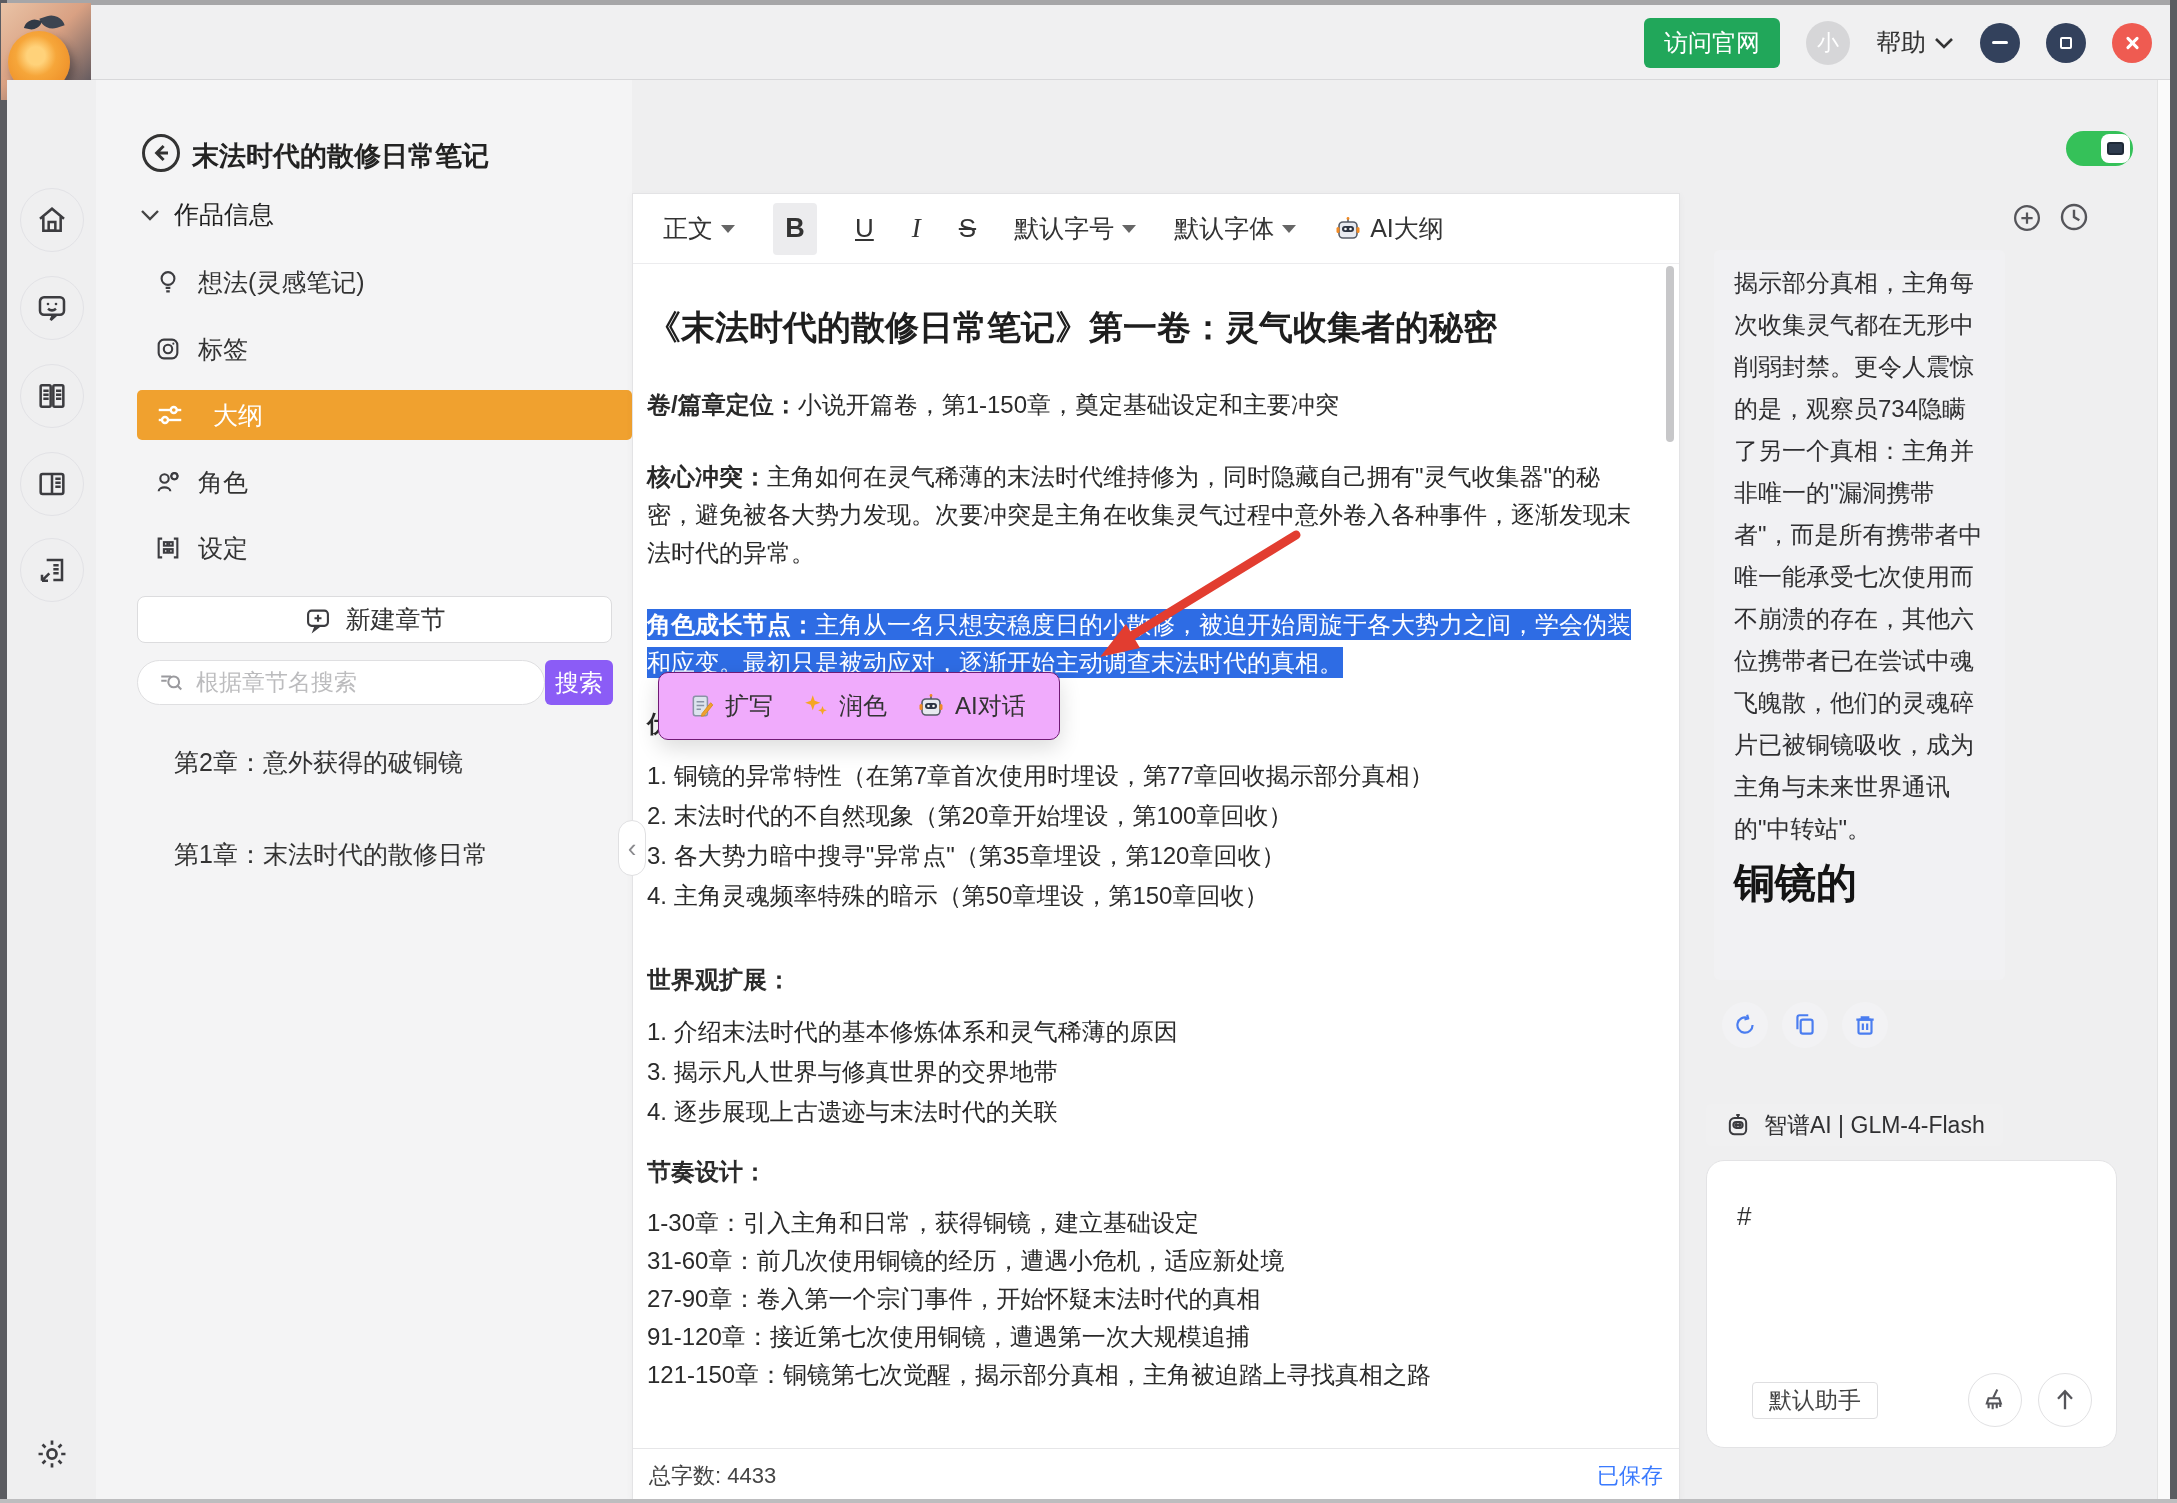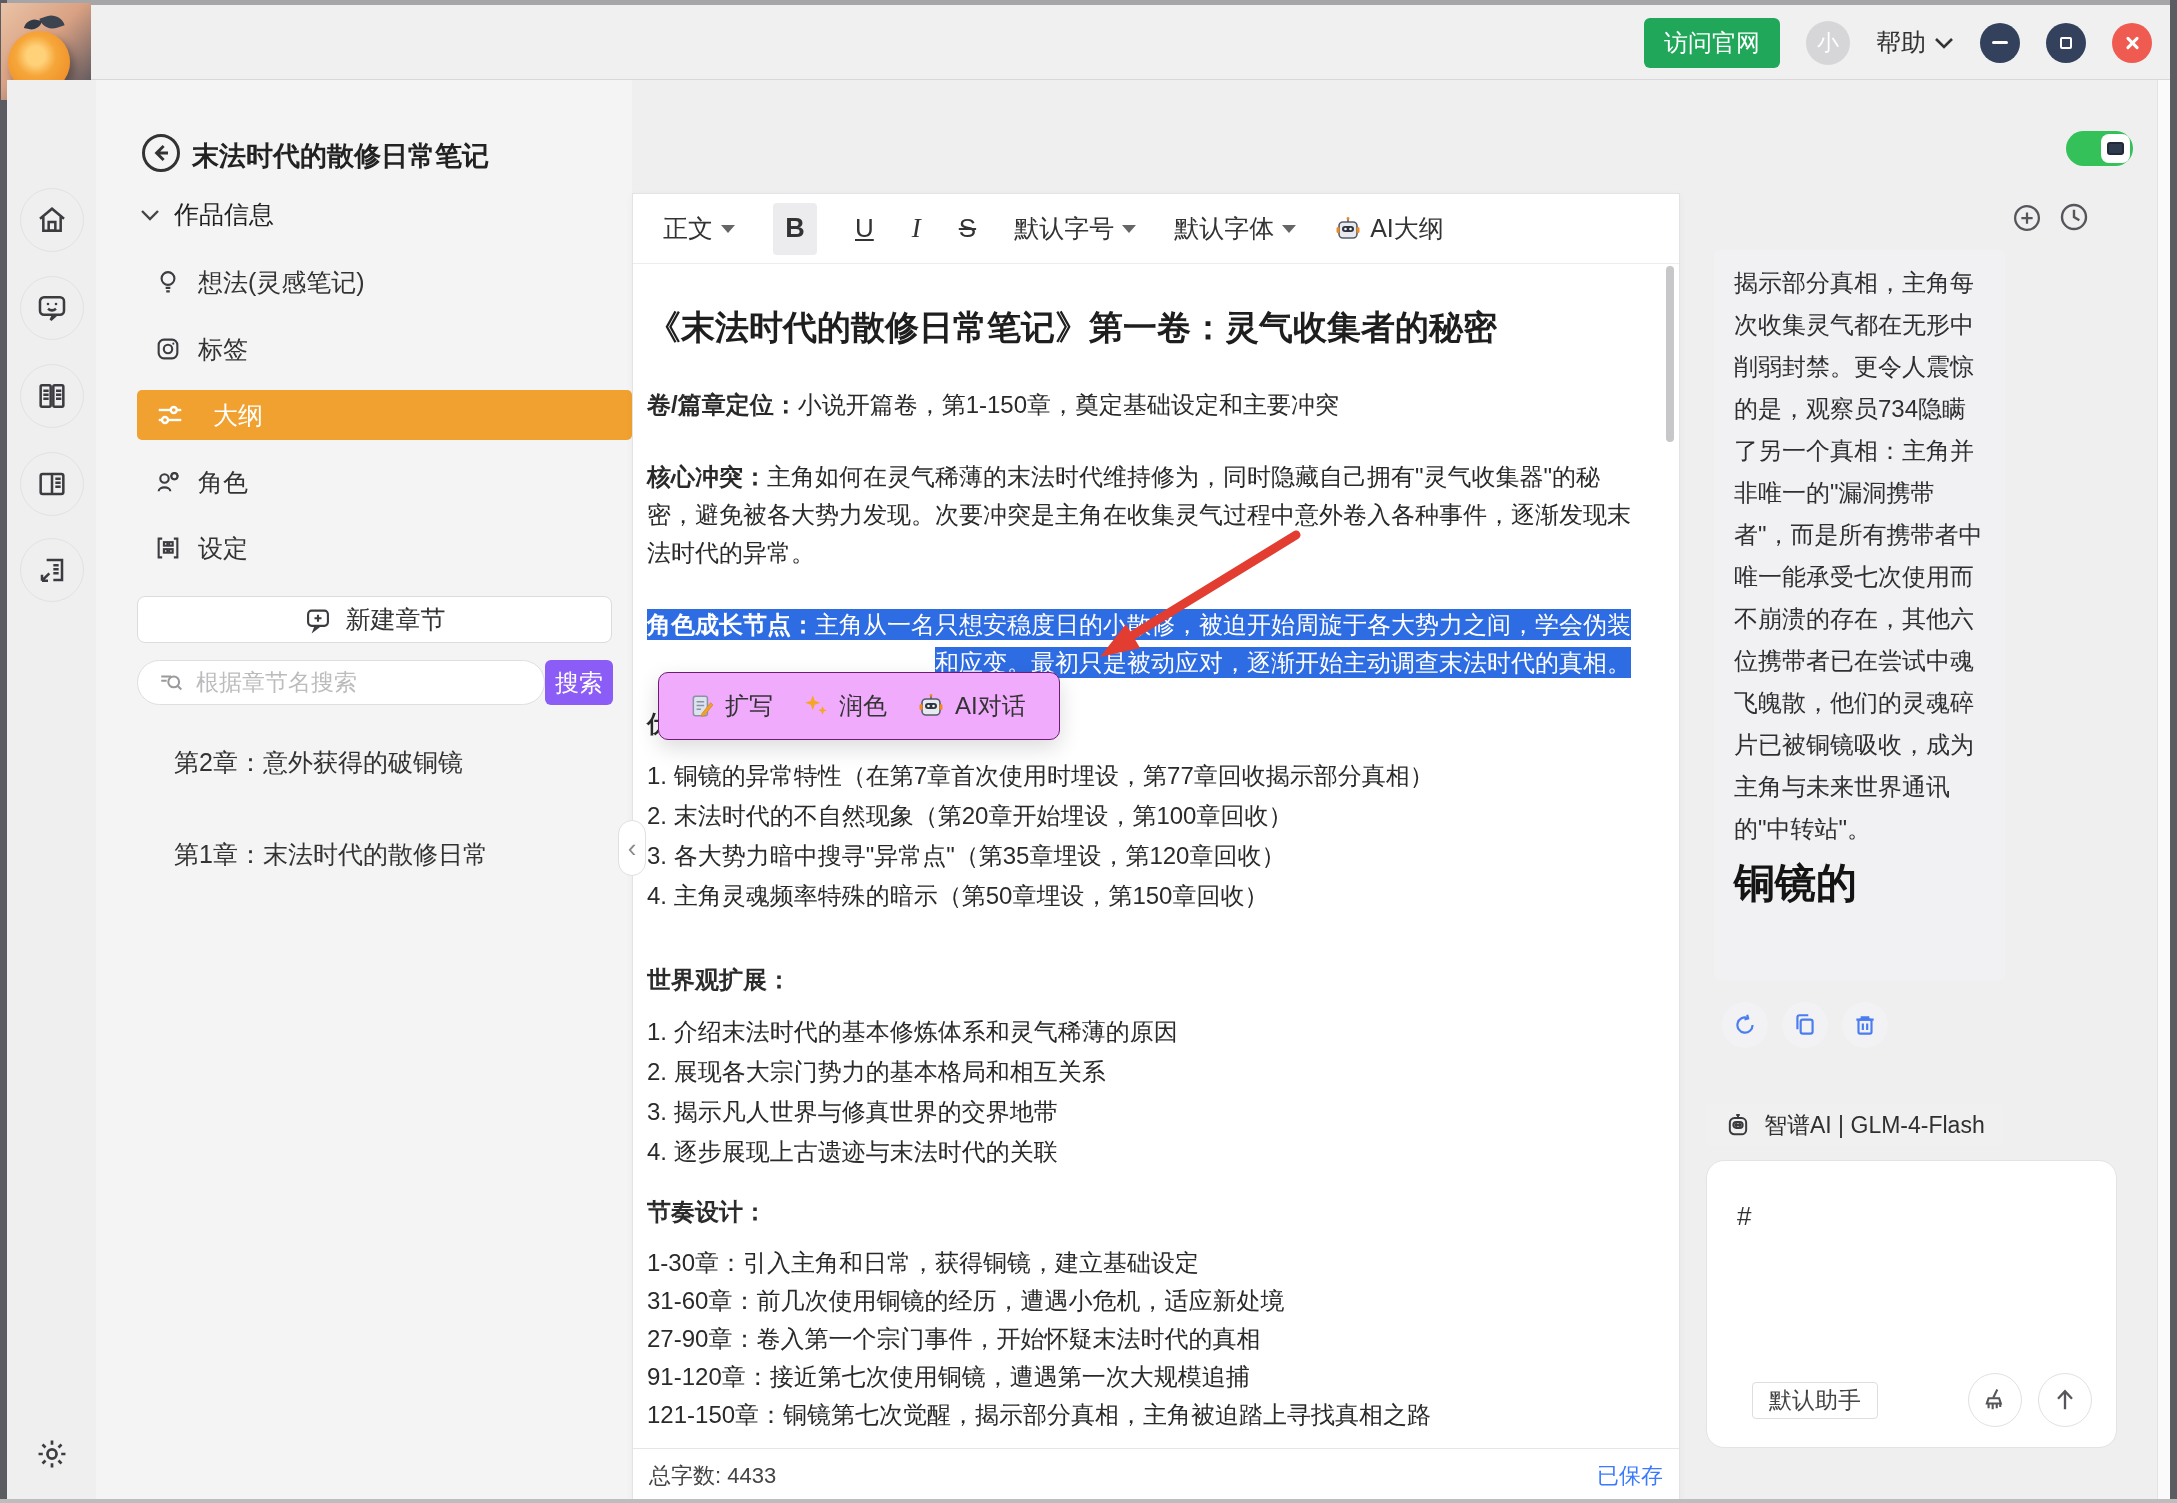--- a/index.html
+++ b/index.html
@@ -306,29 +306,28 @@
             <circle cx="14" cy="2.4" r="1.4" fill="#f08a24"></circle>
           </svg>
         <span>AI大纲</span>
       </div>
     </div>
 
     <div class="doc">
       <h1>《末法时代的散修日常笔记》第一卷：灵气收集者的秘密</h1>
       <p><span class="lead">卷/篇章定位：</span><span>小说开篇卷，第1-150章，奠定基础设定和主要冲突</span></p>
       <p><span class="lead">核心冲突：</span><span>主角如何在灵气稀薄的末法时代维持修为，同时隐藏自己拥有"灵气收集器"的秘密，避免被各大势力发现。次要冲突是主角在收集灵气过程中意外卷入各种事件，逐渐发现末法时代的异常。</span></p>
-      <p style="margin-bottom:16px;text-align:right;"><span class="sel"><span class="lead">角色成长节点：</span><span>主角从一名只想安稳度日的小散修，被迫开始周旋于各大势力之间，学会伪装和应变。最初只是被动应对，逐渐开始主动调查末法时代的真相。</span></span></p>
+      <p style="margin-bottom:16px;"><span class="sel"><span class="lead">角色成长节点：</span><span>主角从一名只想安稳度日的小散修，被迫开始周旋于各大势力之间，学会伪装和应变。最初只是被动应对，逐渐开始主动调查末法时代的真相。</span></span></p>
       <div class="h-line">伏笔：</div>
       <div class="lline">1. 铜镜的异常特性（在第7章首次使用时埋设，第77章回收揭示部分真相）</div>
       <div class="lline">2. 末法时代的不自然现象（第20章开始埋设，第100章回收）</div>
       <div class="lline">3. 各大势力暗中搜寻"异常点"（第35章埋设，第120章回收）</div>
       <div class="lline">4. 主角灵魂频率特殊的暗示（第50章埋设，第150章回收）</div>
       <div class="h-line gap44">世界观扩展：</div>
       <div class="lline">1. 介绍末法时代的基本修炼体系和灵气稀薄的原因</div>
-      <div class="lline">2. 展现各大宗门势力的基本格局和相互关系</div>
       <div class="lline">3. 揭示凡人世界与修真世界的交界地带</div>
       <div class="lline">4. 逐步展现上古遗迹与末法时代的关联</div>
       <div class="h-line gap20">节奏设计：</div>
       <div class="pace">
         <div class="lline">1-30章：引入主角和日常，获得铜镜，建立基础设定</div>
         <div class="lline">31-60章：前几次使用铜镜的经历，遭遇小危机，适应新处境</div>
         <div class="lline">27-90章：卷入第一个宗门事件，开始怀疑末法时代的真相</div>
         <div class="lline">91-120章：接近第七次使用铜镜，遭遇第一次大规模追捕</div>
         <div class="lline">121-150章：铜镜第七次觉醒，揭示部分真相，主角被迫踏上寻找真相之路</div>
       </div>

